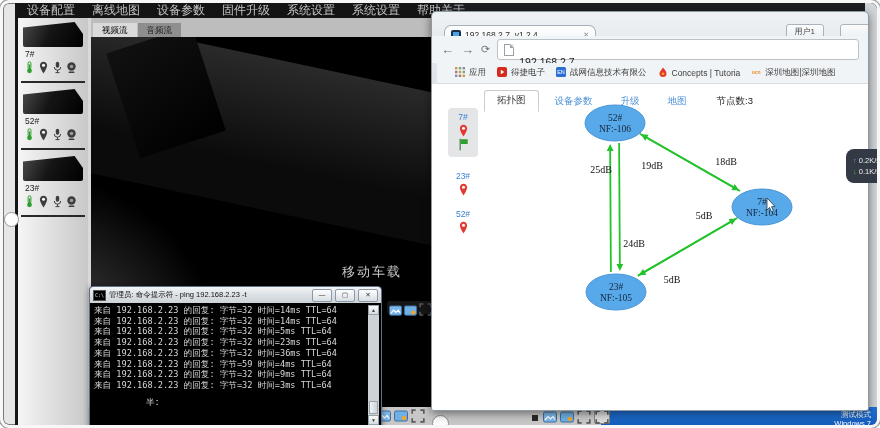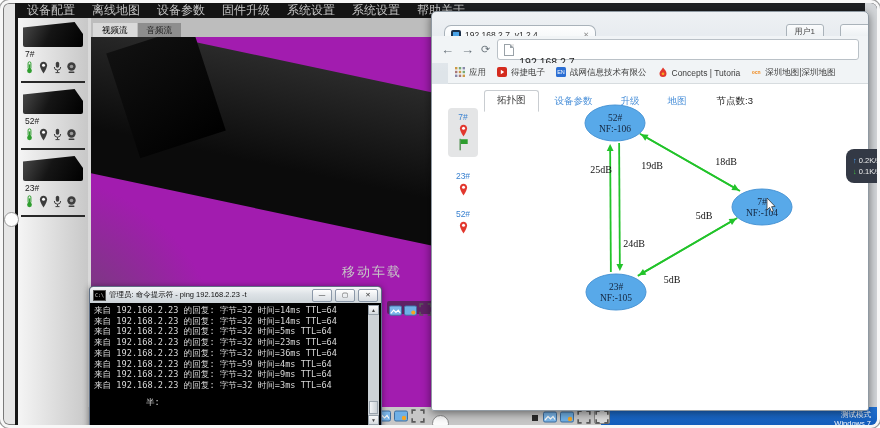--- a/index.html
+++ b/index.html
@@ -33,21 +33,21 @@
   .sidebar-thumb{position:absolute;right:1px;top:173px;width:5px;height:70px;
     background:#1d1d1d;border-radius:2px;}
   .sidebar-thumb::after{content:"";position:absolute;left:1px;top:32px;width:3px;height:4px;background:#eee;}
   .edge-knob{left:1px;top:209px;width:13px;height:13px;border-radius:50%;
     background:#fdfdfd;border:1px solid #9a9a9a;z-index:4;}
   
   .video-panel{position:absolute;left:73px;top:15px;right:0;bottom:0;background:#bdbdbd;}
   .vtabs{position:absolute;left:2px;top:5px;display:flex;gap:1px;}
   .vtab{font-size:8.5px;padding:2px 9px 3px 9px;background:#8e8e8e;color:#1f1f1f;}
   .vtab.active{background:#dadada;color:#000;}
-  .vscreen{position:absolute;left:0;top:19px;right:0;bottom:23px;background:#a21caf;overflow:hidden;}
+  .vscreen{position:absolute;left:0;top:19px;right:0;bottom:23px;background:#000000;overflow:hidden;}
   .vshape1{position:absolute;left:-30px;top:25px;width:440px;height:150px;
     background:linear-gradient(180deg,#2a2a2a,#0b0b0b 70%);transform:rotate(12deg);}
   .vshape2{position:absolute;left:-60px;bottom:40px;width:230px;height:190px;
     background:radial-gradient(circle at 0% 100%,#555 0%,rgba(0,0,0,0) 65%);}
   .vshape3{position:absolute;left:30px;top:0;width:90px;height:110px;
     background:linear-gradient(160deg,#111,#000);transform:rotate(-18deg);}
   .v-watermark{position:absolute;right:34px;top:226px;font-size:13px;color:#c6c6c6;letter-spacing:2px;}
   .v-overlay-icons{position:absolute;right:2px;top:264px;display:flex;gap:2px;
     background:rgba(40,40,40,.55);padding:1px 2px;border-radius:2px;}
   .mini-ic{width:13px;height:11px;}
@@ -105,23 +105,23 @@
   .navbar{position:absolute;left:0;top:24px;right:0;height:27px;background:#f1f4f6;
     display:flex;align-items:center;gap:7px;padding:0 9px;box-sizing:border-box;}
   .nav-arrow{font-size:13px;color:#68727a;line-height:1;}
   .nav-reload{font-size:11px;color:#68727a;}
   .urlbox{flex:1;height:19px;background:#fff;border:1px solid #bac1c7;border-radius:3px;
     display:flex;align-items:center;gap:5px;padding:0 6px;}
   .doc-ico{width:8px;height:10px;border:1px solid #9aa2a8;background:#fff;position:relative;flex:none;}
   .doc-ico::after{content:"";position:absolute;right:-1px;top:-1px;border:2px solid #e8e8e8;
     border-left-color:#9aa2a8;border-bottom-color:#9aa2a8;}
   .url-text{font-size:10.5px;color:#1e1e1e;margin-top:24px;}
-  .bookmarks{position:absolute;left:16px;top:51px;right:0;height:21px;background:#f1f4f6;
+  .bookmarks{position:absolute;left:5px;top:51px;right:0;height:21px;background:#f1f4f6;
     border-bottom:1px solid #d7dcdf;display:flex;align-items:center;gap:11px;
-    padding:0 7px;box-sizing:border-box;}
+    padding:0 18px;box-sizing:border-box;}
   .bm-item{display:flex;align-items:center;gap:4px;font-size:8.5px;color:#3c3c3c;white-space:nowrap;}
   .bm-item svg{width:10px;height:10px;}
   .content{position:absolute;left:0;top:72px;right:0;bottom:0;background:#fff;}
   .page-tabs{position:absolute;left:52px;top:6px;display:flex;align-items:flex-end;gap:4px;}
   .ptab{font-size:9.5px;color:#4a90d9;padding:3px 12px 4px 12px;}
   .ptab.active{color:#333;border:1px solid #c9cdd1;border-bottom-color:#fff;
     border-radius:3px 3px 0 0;background:#fff;}
   .node-count{font-size:9.5px;color:#222;padding:3px 4px 4px 14px;}
   .mini-sidebar{position:absolute;left:16px;top:24px;width:30px;text-align:center;}
   .mini-card{background:#e4e5e6;border-radius:4px;padding:4px 0 5px 0;margin-bottom:14px;}

